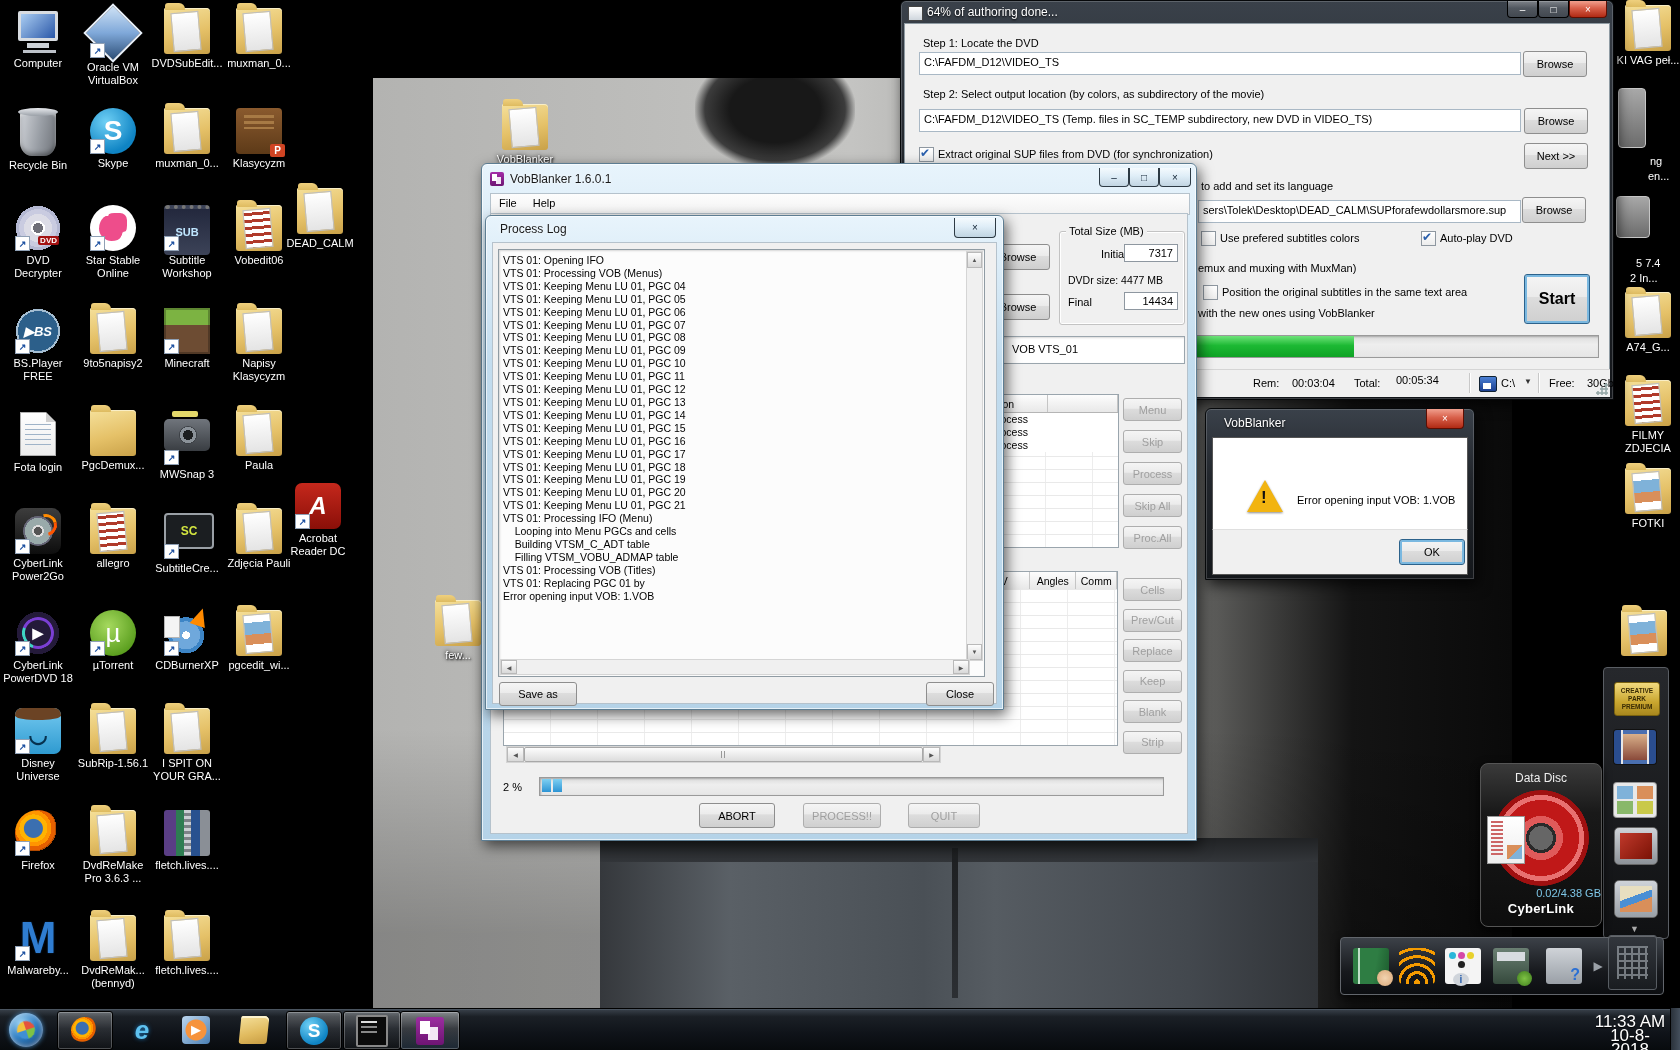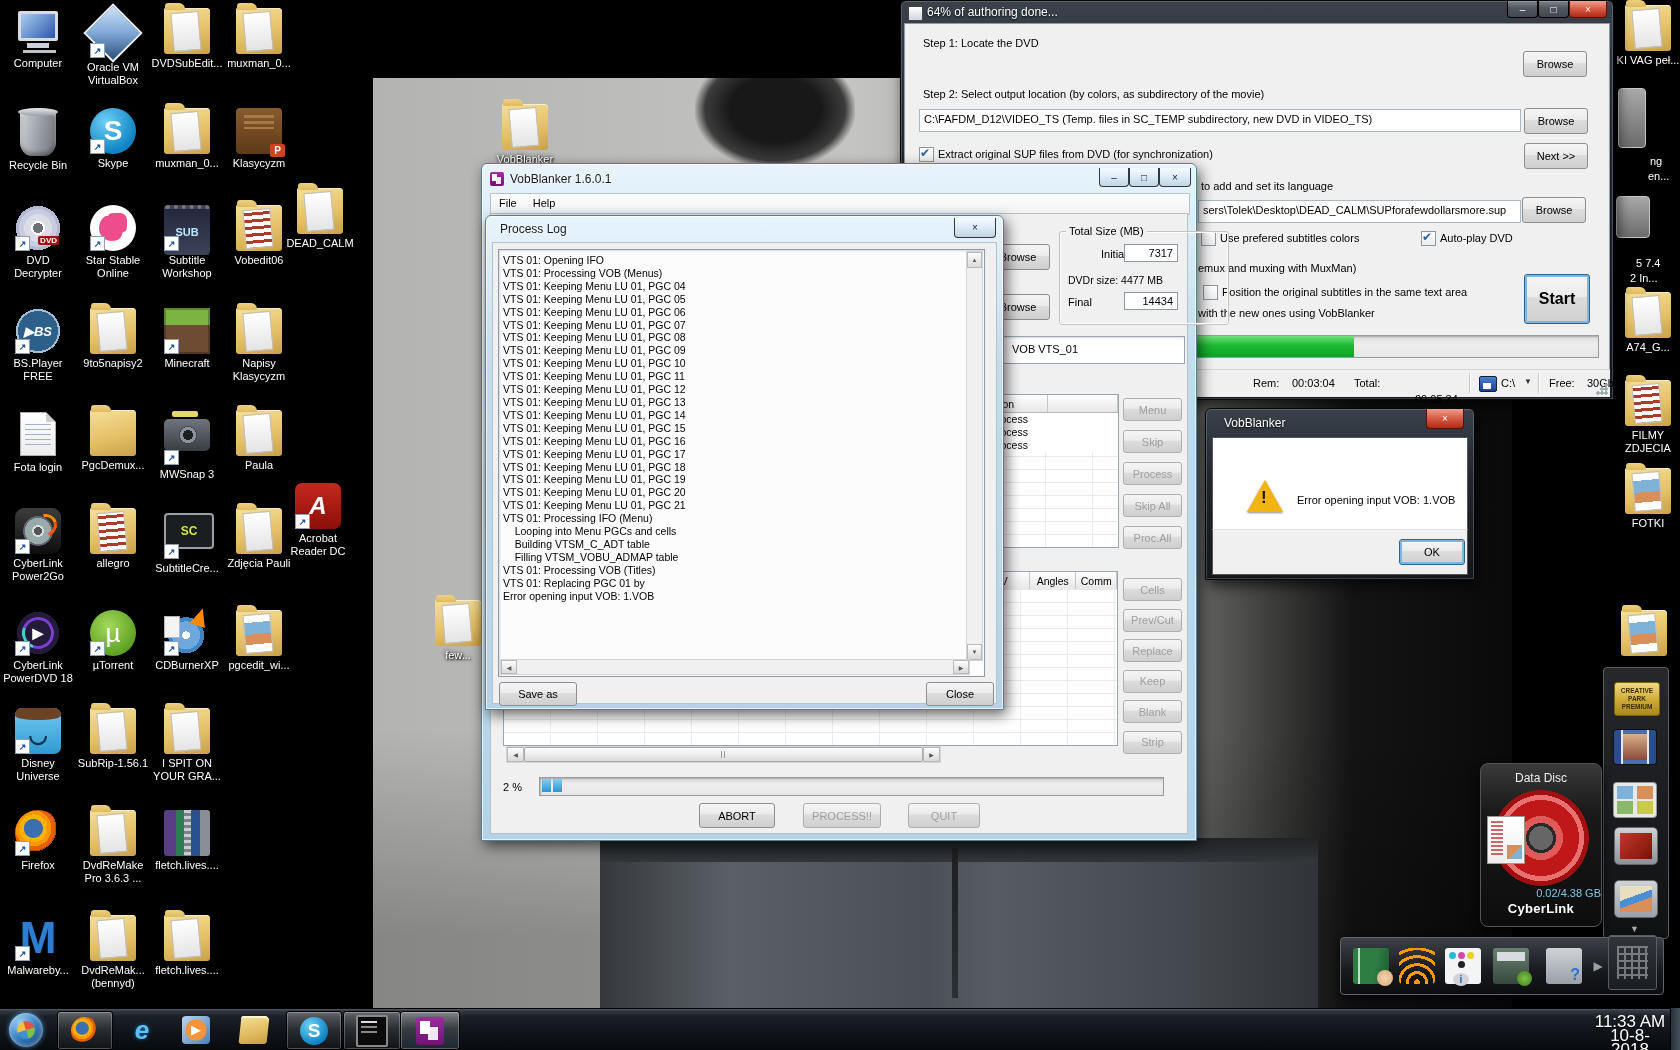--- a/index.html
+++ b/index.html
@@ -539,20 +539,21 @@
 
   <div class="win windark" id="winA" style="left:900px;top:0;width:712px;height:398px;z-index:10;">
     <div style="position:absolute;left:7px;top:5px;width:13px;height:13px;background:linear-gradient(#fff,#cfd6dd);border:1px solid #444;"></div>
     <div class="wtitle-d" style="left:26px;top:4px;">64% of authoring done...</div>
     <div class="capbtn dark" style="left:606px;top:0;width:29px;height:16px;">–</div>
     <div class="capbtn dark" style="left:637px;top:0;width:29px;height:16px;">□</div>
     <div class="capbtn red" style="left:668px;top:0;width:36px;height:16px;">×</div>
     <div class="client" style="left:3px;top:22px;right:3px;bottom:3px;"></div>
 
     <div class="lab" style="left:22px;top:36px;">Step 1: Locate the DVD</div>
+    <div class="inp" style="left:18px;top:51px;width:592px;height:15px;">C:\FAFDM_D12\VIDEO_TS</div>
     <div class="btn" style="left:622px;top:50px;width:62px;height:24px;">Browse</div>
 
     <div class="lab" style="left:22px;top:87px;">Step 2: Select output location (by colors, as subdirectory of the movie)</div>
     <div class="inp" style="left:18px;top:108px;width:592px;height:15px;">C:\FAFDM_D12\VIDEO_TS (Temp. files in SC_TEMP subdirectory, new DVD in VIDEO_TS)</div>
     <div class="btn" style="left:623px;top:107px;width:62px;height:24px;">Browse</div>
 
     <div class="chk on" style="left:18px;top:146px;"></div>
     <div class="lab" style="left:37px;top:147px;">Extract original SUP files from DVD (for synchronization)</div>
     <div class="btn" style="left:623px;top:142px;width:62px;height:24px;">Next &gt;&gt;</div>
 
@@ -573,21 +574,21 @@
     <div class="btn focus" style="left:623px;top:273px;width:64px;height:48px;font-size:16px;font-weight:bold;">Start</div>
 
     <div class="pbar" style="left:18px;top:334px;width:678px;height:21px;">
       <div class="pfill" id="authfill" style="width: 64%;"></div>
     </div>
 
     <div style="position:absolute;left:3px;top:368px;width:706px;height:27px;background:#f0f0f0;border-top:1px solid #d5d5d5;">
       <div class="lab" style="left:349px;top:7px;">Rem:</div>
       <div class="lab" style="left:388px;top:7px;">00:03:04</div>
       <div class="lab" style="left:450px;top:7px;">Total:</div>
-      <div class="lab" style="left:492px;top:23px;margin-left:19px;">00:05:34</div>
+      <div class="lab" style="left:492px;top:4px;">00:05:34</div>
       <div class="sep-v" style="left:565px;top:3px;height:20px;"></div>
       <div style="position:absolute;left:575px;top:6px;width:16px;height:14px;background:linear-gradient(#4a7fd4,#1b3f8f);border:1px solid #123;border-radius:2px;">
         <div style="position:absolute;left:3px;top:6px;width:8px;height:6px;background:#fff;"></div>
       </div>
       <div class="lab" style="left:597px;top:7px;">C:\</div>
       <div class="lab" style="left:620px;top:7px;font-size:8px;color:#333;">▼</div>
       <div class="sep-v" style="left:634px;top:3px;height:20px;"></div>
       <div class="lab" style="left:645px;top:7px;">Free:</div>
       <div class="lab" style="left:683px;top:7px;">30Gb</div>
       <div class="grip" style="right:2px;bottom:2px;"></div>
@@ -602,21 +603,21 @@
     <div class="capbtn" style="left:617px;top:4px;width:28px;height:18px;">–</div>
     <div class="capbtn" style="left:647px;top:4px;width:28px;height:18px;">□</div>
     <div class="capbtn" style="left:677px;top:4px;width:30px;height:18px;">×</div>
 
     <div style="position:absolute;left:8px;top:29px;width:698px;height:20px;background:linear-gradient(#fdfdfd,#f2f2f2);border:1px solid #b5c2cc;" id="menubar"><span class="menuitem">File</span><span class="menuitem">Help</span></div>
     <div class="client" style="left:8px;top:49px;width:696px;height:619px;border-color:#b5c2cc;"></div>
 
     <div class="btn" style="left:504px;top:80px;width:62px;height:24px;">Browse</div>
     <div class="btn" style="left:504px;top:130px;width:62px;height:24px;">Browse</div>
 
-    <div class="fieldset" style="left:577px;top:67px;width:124px;height:92px;padding-left:44px;">
+    <div class="fieldset" style="left:577px;top:67px;width:124px;height:92px;">
       <div class="legend">Total Size (MB)</div>
       <div class="lab" style="left:8px;top:16px;margin-left:33px;">Initial</div>
       <div class="numbox" style="left:64px;top:12px;width:44px;">7317</div>
       <div class="lab" style="left:8px;top:42px;font-size:10.5px;">DVDr size: 4477 MB</div>
       <div class="lab" style="left:8px;top:64px;">Final</div>
       <div class="numbox" style="left:64px;top:60px;width:44px;">14434</div>
     </div>
 
     <div style="position:absolute;left:505px;top:172px;width:196px;height:26px;background:#fff;border:1px solid #9aa5ad;box-shadow:inset 1px 1px 2px rgba(0,0,0,.15);">
       <div class="lab" style="left:24px;top:6px;">VOB VTS_01</div>

